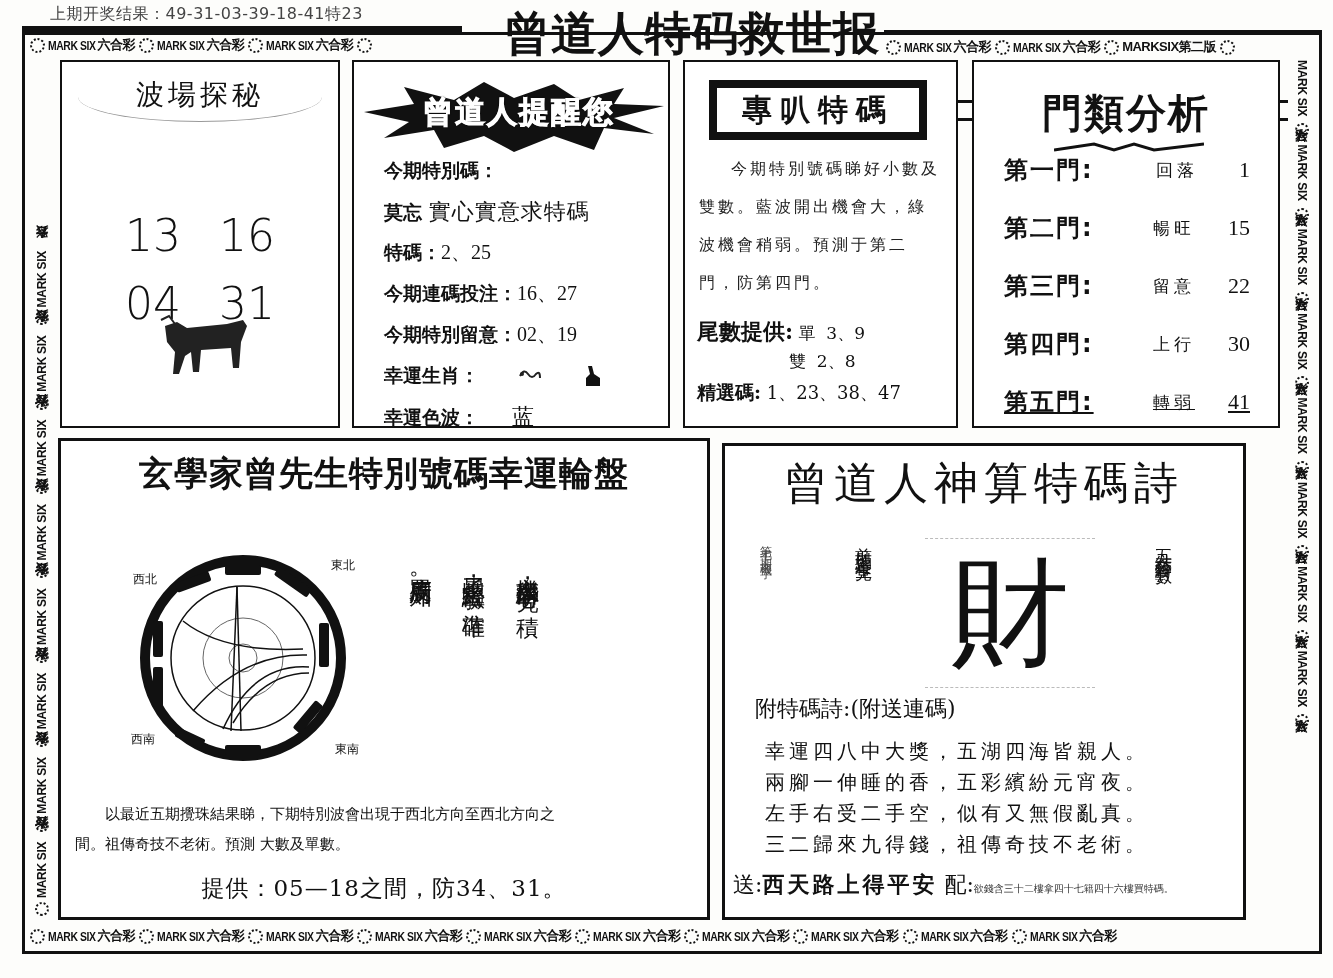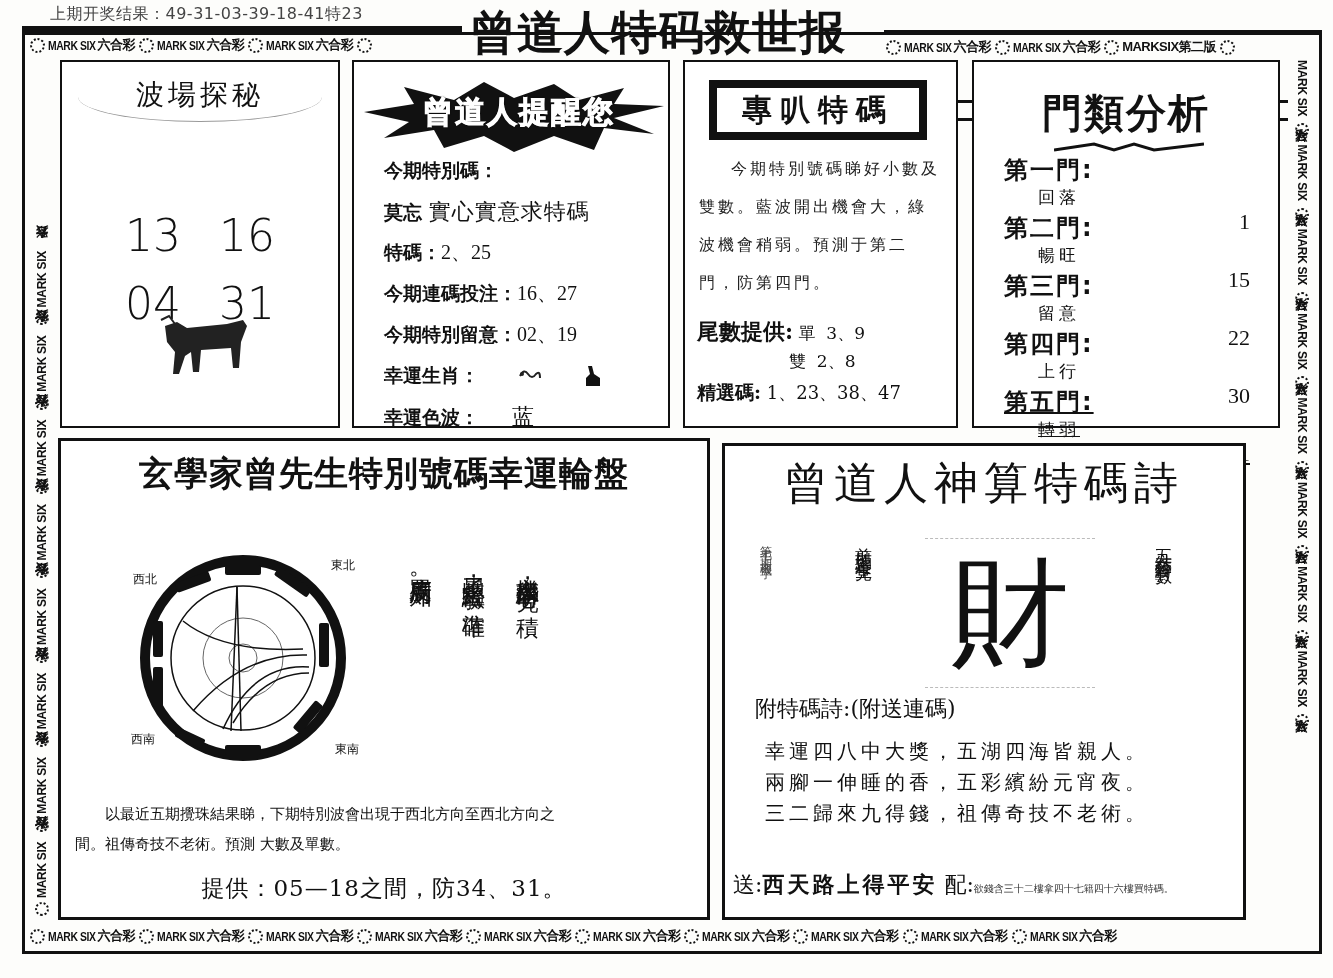--- a/index.html
+++ b/index.html
@@ -20,21 +20,21 @@
 
   .strip-top-left { left: 30px; top: 34px; width: 430px; height: 22px; }
   .strip-top-right { left: 886px; top: 36px; width: 430px; height: 22px; }
   .strip-bottom { left: 30px; top: 924px; width: 1285px; height: 24px; }
   .strip-left { left: 30px; top: 60px; width: 24px; height: 860px; flex-direction: column; }
   .strip-right { left: 1288px; top: 60px; width: 26px; height: 860px; flex-direction: column; }
   .vstrip-inner { writing-mode: vertical-rl; transform: rotate(180deg); font-family: "Liberation Sans", sans-serif; font-size: 12px; font-weight: bold; white-space: nowrap; height: 100%; overflow: hidden; letter-spacing: -0.3px; }
   .strip-right .vstrip-inner { transform: none; }
   .vstrip-inner .flower { display: inline-block; width: 14px; height: 14px; border-radius: 50%; border: 2px dotted #111; margin: 4px 0; }
 
-  .main-title { position: absolute; left: 470px; top: 4px; width: 410px; text-align: left; font-family: Liberation Serif, serif; font-size: 46px; font-weight: 900; letter-spacing: 1px; line-height: 58px; }
+  .main-title { position: absolute; left: 470px; top: 4px; width: 410px; text-align: right; font-family: Liberation Sans, sans-serif; font-size: 46px; font-weight: 900; letter-spacing: 1px; line-height: 58px; }
 
   .box { position: absolute; border: 2px solid #111; background: #fff; }
   .box-wave { left: 60px; top: 60px; width: 280px; height: 368px; border-left: 2px solid #111; }
   .wave-title { position: absolute; left: 0; right: 0; top: 14px; text-align: center; font-size: 28px; letter-spacing: 4px; }
   .wave-arc { position: absolute; left: 16px; right: 16px; top: 10px; height: 50px; border-bottom: 1px solid #999; border-radius: 0 0 50% 50%; }
   .wave-nums { position: absolute; left: 0; right: 0; top: 140px; text-align: center; font-family: "DejaVu Sans", sans-serif; font-size: 44px; font-weight: 300; line-height: 68px; }
   .wave-nums .row { display: flex; justify-content: center; gap: 38px; }
   .goat { position: absolute; left: 95px; top: 250px; width: 100px; height: 70px; }
 
   .box-remind { left: 352px; top: 60px; width: 318px; height: 368px; }
@@ -53,21 +53,21 @@
   .special-text p { text-indent: 2em; }
   .tail { position: absolute; left: 12px; top: 255px; font-size: 17px; line-height: 28px; }
   .tail b { font-size: 22px; }
   .tail .t2 { padding-left: 92px; }
   .pick { position: absolute; left: 12px; top: 318px; font-size: 18px; }
   .pick b { font-size: 19px; }
 
   .box-doors { left: 972px; top: 60px; width: 308px; height: 368px; }
   .doors-title { position: absolute; left: 0; right: 0; top: 24px; text-align: center; font-family: "DejaVu Sans", sans-serif; font-size: 40px; font-weight: 900; letter-spacing: 2px; }
   .doors-deco { position: absolute; left: 80px; top: 80px; width: 150px; height: 10px; }
-  .door-row { position: absolute; left: 30px; right: 28px; display: flex; align-items: flex-start; font-size: 24px; flex-direction: column; }
+  .door-row { position: absolute; left: 30px; right: 28px; display: flex; align-items: center; font-size: 24px; }
   .door-row .lbl { font-weight: 900; font-family: "DejaVu Sans", sans-serif; width: 118px; letter-spacing: 2px; }
   .door-row .state { font-size: 17px; width: 110px; text-align: center; letter-spacing: 4px; }
   .door-row .num { font-family: "Liberation Serif", serif; font-size: 22px; margin-left: auto; }
 
   .box-wheel { left: 58px; top: 438px; width: 652px; height: 482px; border: 3px solid #111; }
   .wheel-title { position: absolute; left: 0; right: 0; top: 10px; text-align: center; font-size: 34px; font-weight: 900; letter-spacing: 1px; }
   .wheel-svg { position: absolute; left: 52px; top: 102px; width: 260px; height: 220px; }
   .vert-text { position: absolute; writing-mode: vertical-rl; font-family: "DejaVu Sans", sans-serif; font-size: 23px; line-height: 30px; letter-spacing: 2px; }
   .vt1 { left: 452px; top: 118px; height: 230px; }
   .vt2 { left: 398px; top: 118px; height: 230px; }
@@ -352,19 +352,20 @@
   <div class="poem-title">曾道人神算特碼詩</div>
   <div class="pv pv1">第七十一期玄機字</div>
   <div class="pv pv2">前世約定今生見</div>
   <div class="cai-frame"></div>
   <div class="cai">財</div>
   <div class="pv pv3">五六結合終有數</div>
   <div class="poem-sub">附特碼詩:(附送連碼)</div>
   <div class="poem-lines">
     <div>幸運四八中大獎，五湖四海皆親人。</div>
     <div>兩腳一伸睡的香，五彩繽紛元宵夜。</div>
+    <div>左手右受二手空，似有又無假亂真。</div>
     <div>三二歸來九得錢，祖傳奇技不老術。</div>
   </div>
   <div class="poem-send">
     <span>送:</span><b>西天路上得平安</b>
     <span>配:</span><span class="small">欲錢含三十二樓拿四十七籍四十六樓買特碼。</span>
   </div>
 </div>
 
 </body></html>

